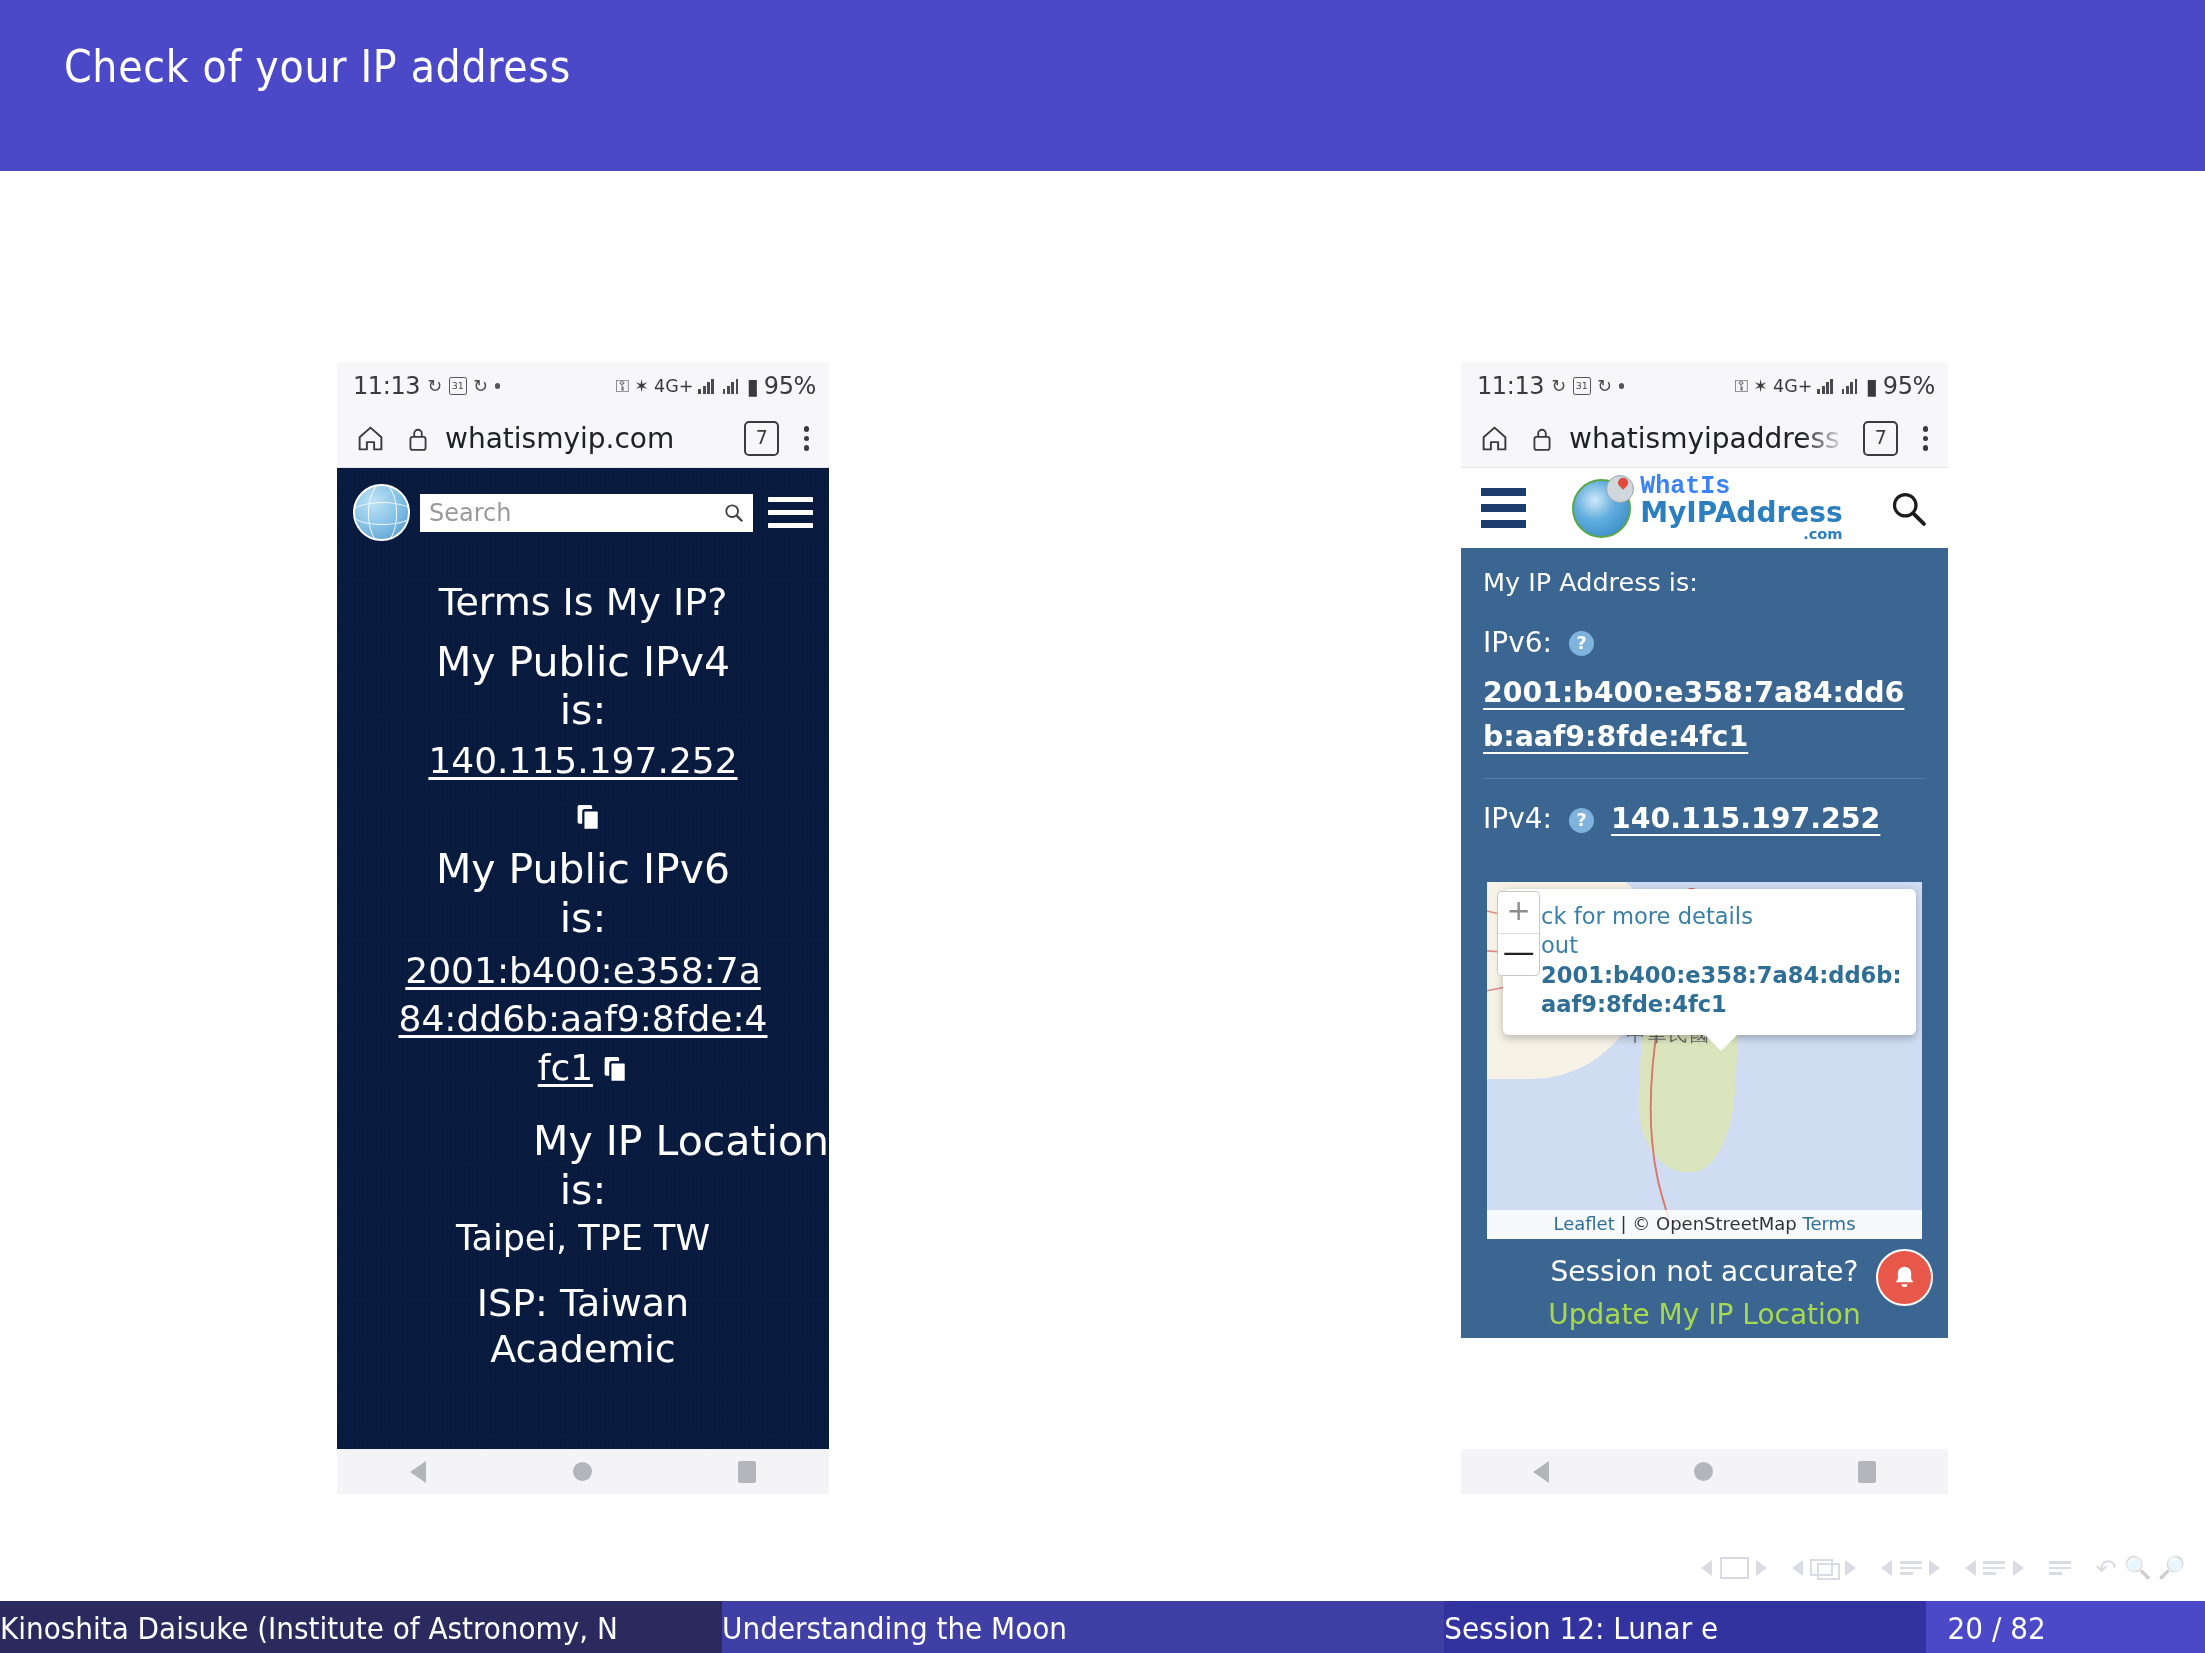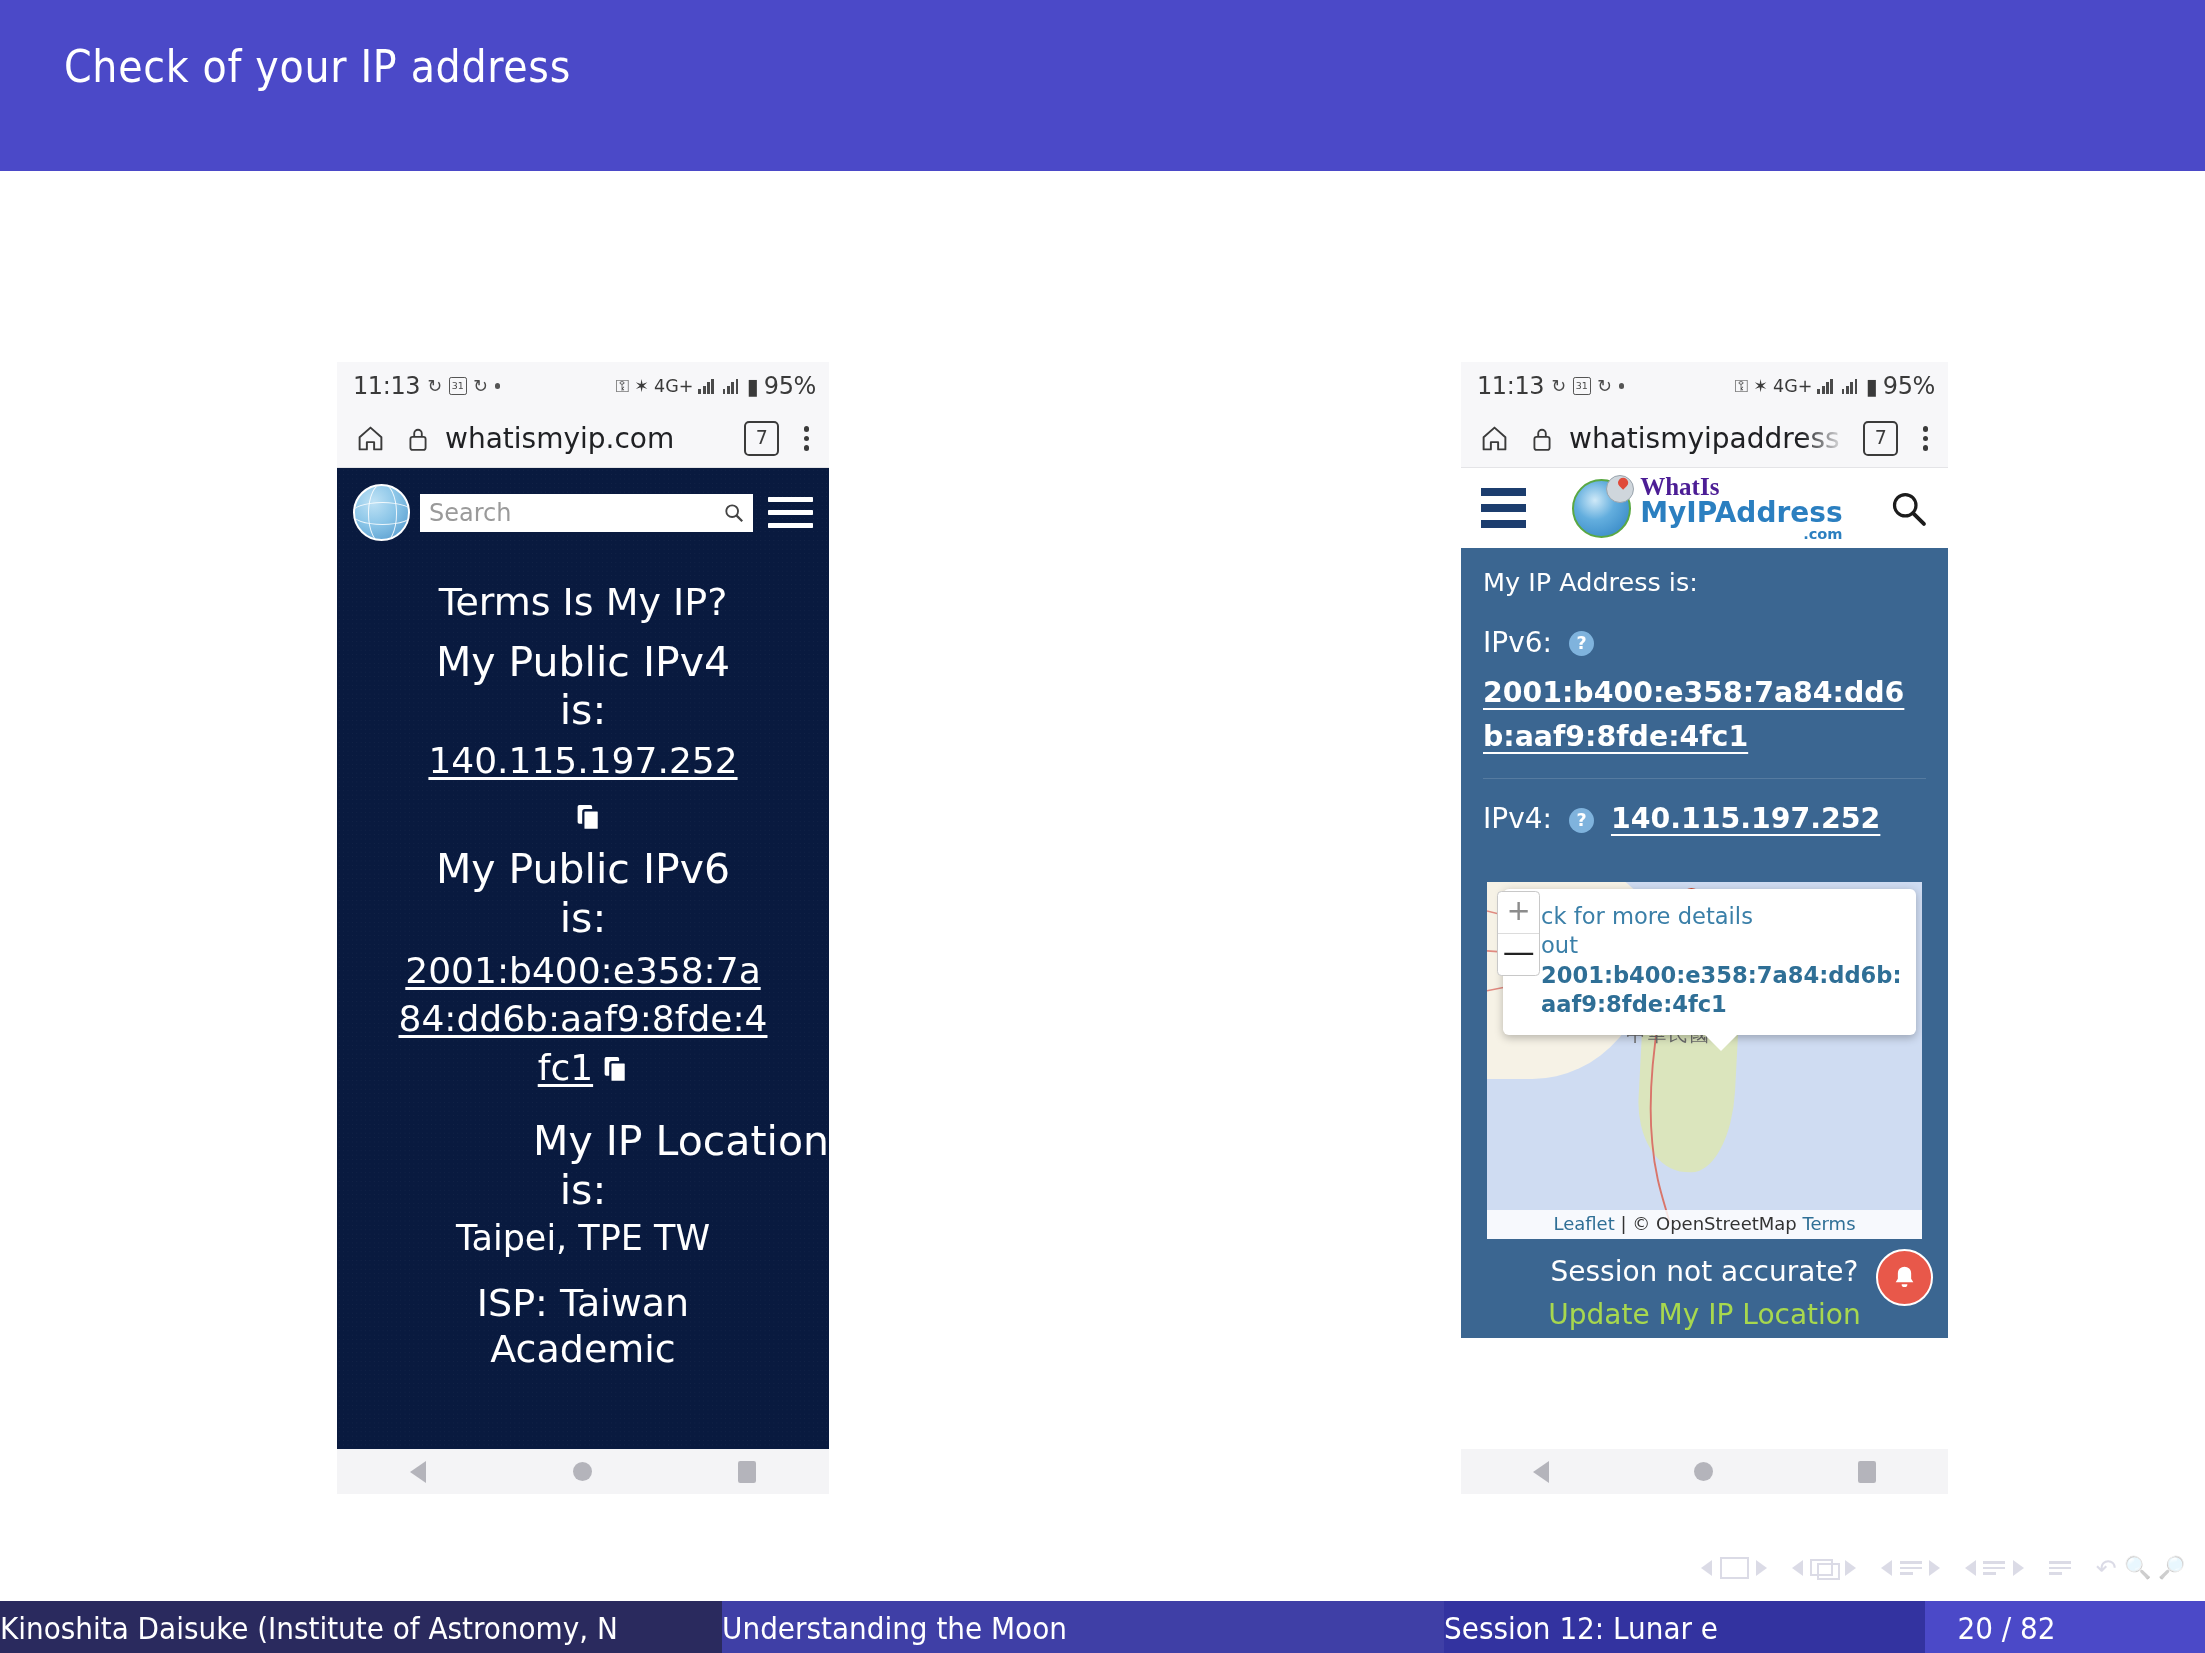--- a/index.html
+++ b/index.html
@@ -300,21 +300,21 @@
   .wmia-pin {
     position: absolute;
     right: 2.2px; top: -2.2px;
     width: 9.5px; height: 9.5px;
     border-radius: 50% 50% 50% 0;
     transform: rotate(-45deg);
     background: #e04a3a;
     z-index: 2;
   }
   .wmia-wordmark { line-height: 1.0; text-align: left; }
-  .wmia-w1 { font-size: 25px; font-weight: bold; color: #4c1d95; font-family: Liberation Serif, serif; }
+  .wmia-w1 { font-size: 25px; font-weight: bold; color: #3b82f6; font-family: Liberation Mono, monospace; }
   .wmia-w2 { font-size: 28px; font-weight: bold; color: #2b7fc0; font-family: "DejaVu Sans", sans-serif; }
   .wmia-w3 { font-size: 14.6px; font-weight: bold; color: #2b7fc0; text-align: right; }
   .wmia-searchbtn { width: 39px; height: 39px; flex: 0 0 auto; }
 
   .wmia-ipblock {
     background: #3b6691;
     color: #ffffff;
     padding: 19px 22px 22px 22px;
     box-sizing: border-box;
     font-family: "DejaVu Sans", sans-serif;
@@ -518,21 +518,21 @@
     box-sizing: border-box;
     overflow: hidden;
     white-space: nowrap;
     font-family: "DejaVu Sans Condensed", "DejaVu Sans", sans-serif;
     font-size: 31px;
     color: #ffffff;
   }
   .fl-author { width: 735px; background: #2a2a5e; padding-left: 0px; }
   .fl-title  { width: 735px; background: #3f3fa6; }
   .fl-sess   { width: 490px;  background: #3333a0; }
-  .fl-page   { width: 284px;  background: #4B49C8; padding-left: 32px; }
+  .fl-page   { width: 284px;  background: #4B49C8; padding-left: 22px; }
 </style>
 </head>
 <body>
 
 <div class="title-bar">
   <div class="title-text">Check of your IP address</div>
 </div>
 
 <div class="slide-body"></div>
 

